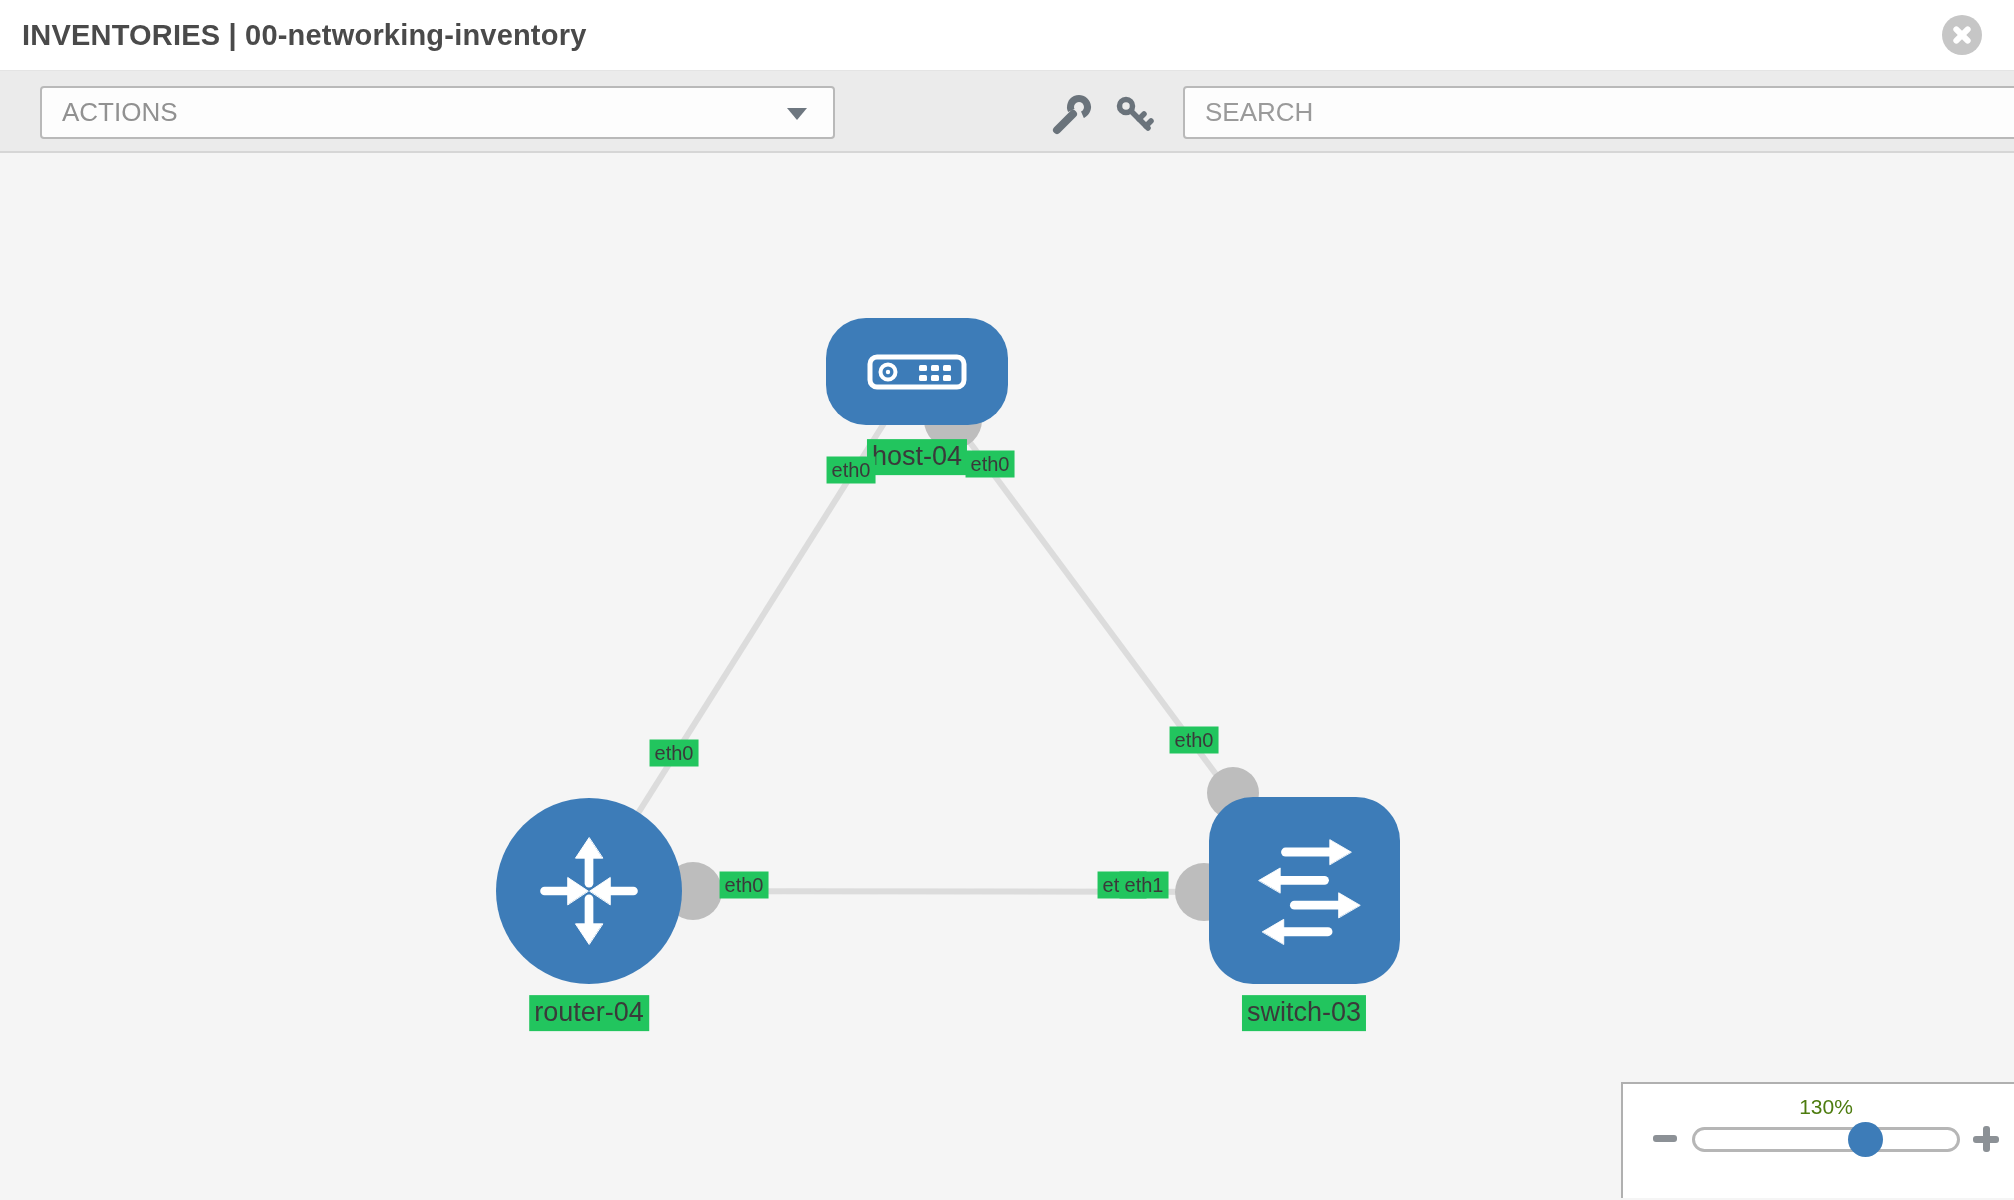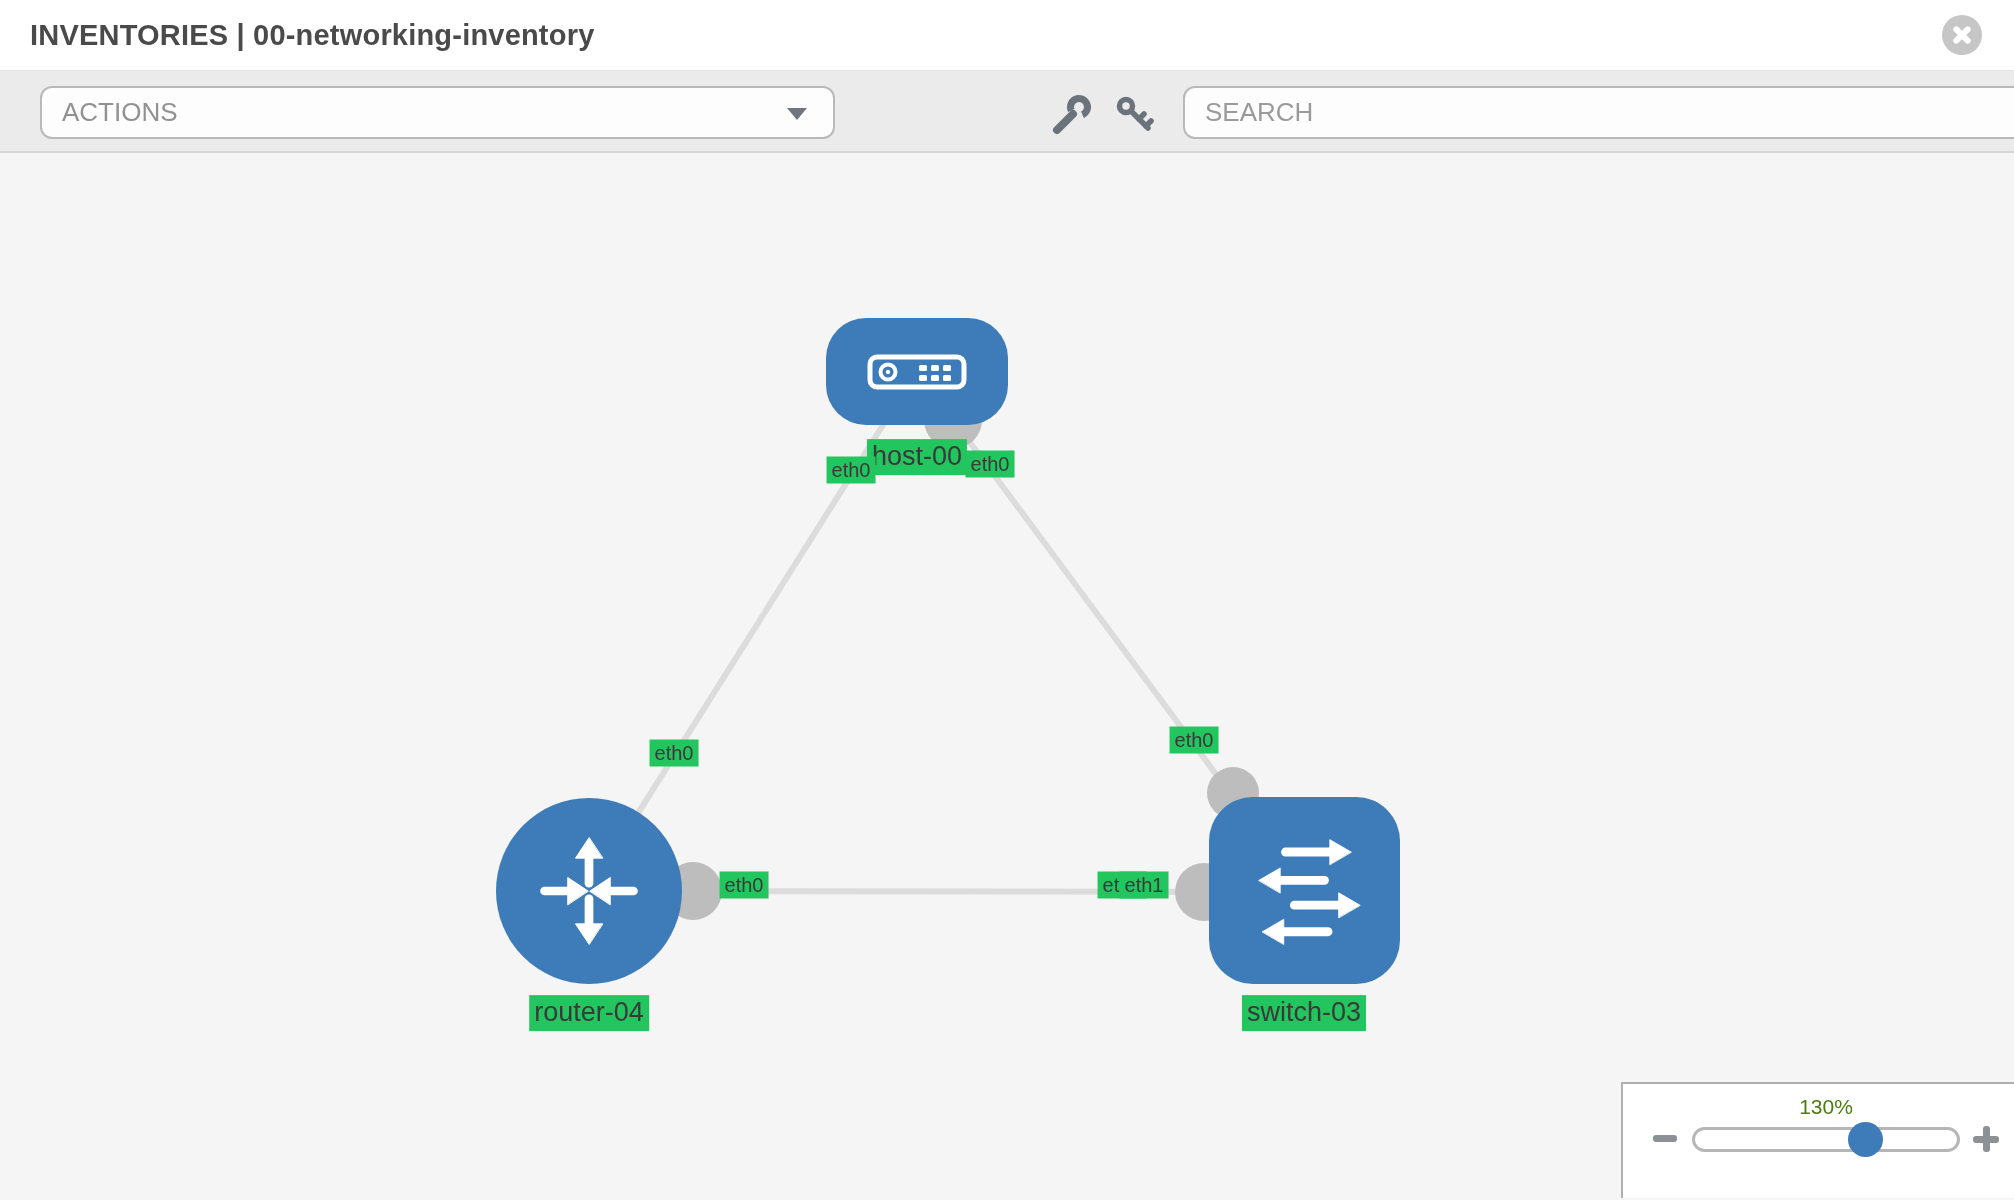--- a/index.html
+++ b/index.html
@@ -1,33 +1,33 @@
 <!DOCTYPE html>
 <html style="--node-blue: #3d7cb8;"><head>
 <meta charset="utf-8">
 <style>
   * { margin:0; padding:0; box-sizing:border-box; }
   html,body { width:2014px; height:1200px; overflow:hidden;
     font-family:"Liberation Sans","DejaVu Sans",sans-serif; background:#f5f5f5; }
 
   
   .titlebar { position:relative; height:71px; background:#ffffff; border-bottom:1px solid #e4e4e4; }
-  .page-title { position:absolute; left:30px; top:50%; transform:translateY(-50%);
+  .page-title { position:absolute; left:22px; top:50%; transform:translateY(-50%);
     font-size:29px; font-weight:bold; color:#4a4a4a; letter-spacing:.2px; }
   .close-btn { position:absolute; right:32px; top:15px; width:40px; height:40px;
     border-radius:50%; background:#c6c6c6; cursor:pointer; }
   .close-btn .bar { position:absolute; left:9px; top:17px; width:22px; height:6px;
     background:#ffffff; border-radius:3px; }
   .close-btn .bar.b1 { transform:rotate(45deg); }
   .close-btn .bar.b2 { transform:rotate(-45deg); }
 
   
   .toolbar { position:relative; height:82px; background:#ebebeb; border-bottom:2px solid #d6d6d6; }
   .dropdown { position:absolute; top:15px; height:53px; background:#fdfdfd;
-    border:2px solid #b9b9b9; border-radius:12px; display:flex; align-items:center;
+    border:2px solid #b9b9b9; border-radius:4px; display:flex; align-items:center;
     font-size:26px; color:#919191; padding:0 20px; cursor:pointer; }
   .dd-actions { left:40px; width:795px; }
   .dd-search  { left:1183px; width:949px; padding:0; }
   .dd-search input { flex:1; height:100%; border:none; outline:none; background:transparent;
     font-size:26px; color:#555; padding:0 20px; font-family:inherit; }
   .dd-search input::placeholder { color:#9a9a9a; opacity:1; }
   .caret { position:absolute; right:26px; top:50%; margin-top:-5px; width:0; height:0;
     border-left:10px solid transparent; border-right:10px solid transparent;
     border-top:12px solid #6e7780; }
   .tool-icon { position:absolute; top:22px; width:44px; height:44px; cursor:pointer; }
@@ -164,21 +164,21 @@
         <line x1="38" y1="50" x2="92" y2="50"></line>
         <polygon points="18,50 42,36 42,64" stroke-width="1"></polygon>
         <line x1="58" y1="78" x2="112" y2="78"></line>
         <polygon points="132,78 108,64 108,92" stroke-width="1"></polygon>
         <line x1="42" y1="108" x2="96" y2="108"></line>
         <polygon points="22,108 46,94 46,122" stroke-width="1"></polygon>
       </g>
     </svg>
   </div>
 
-  <div class="chip node-label lbl-host">host-00</div>
+  <div class="chip node-label lbl-host">host-04</div>
   <div class="chip node-label lbl-router">router-04</div>
   <div class="chip node-label lbl-switch">switch-03</div>
 
   <div class="chip if-label if-host-l">eth0</div>
   <div class="chip if-label if-mid-l">eth0</div>
   <div class="chip if-label if-host-r">eth0</div>
   <div class="chip if-label if-mid-r">eth0</div>
   <div class="chip if-label if-rtr">eth0</div>
   <div class="chip if-label if-olap-back">eth0</div>
   <div class="chip if-label if-olap-front">eth1</div>

